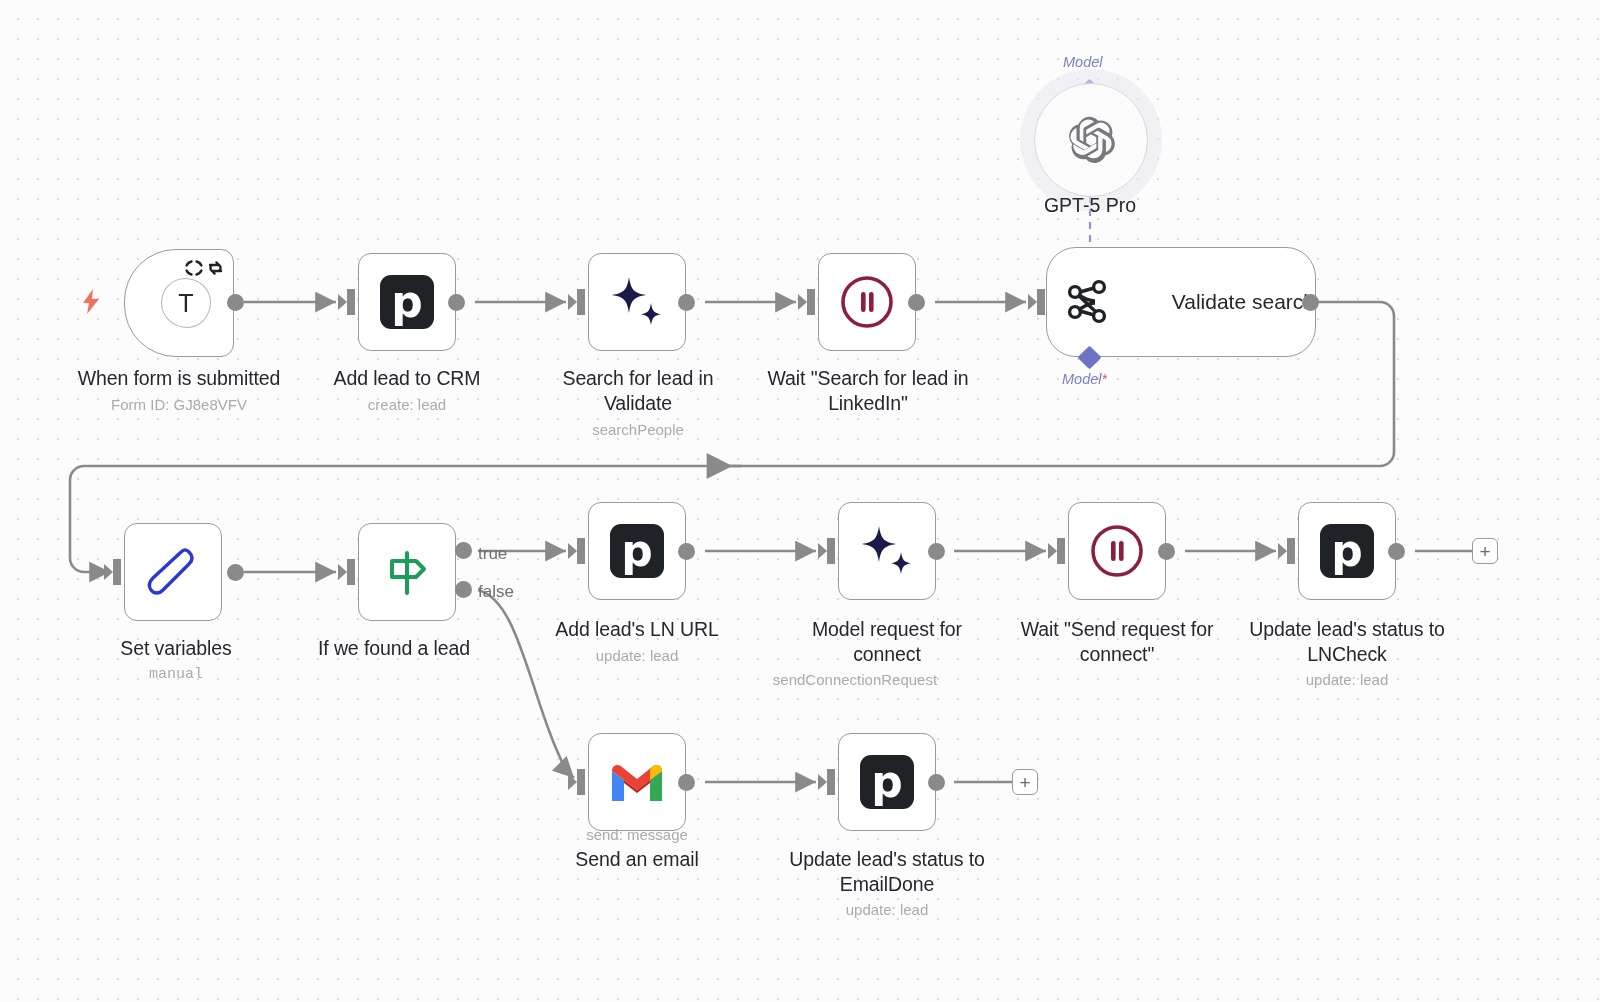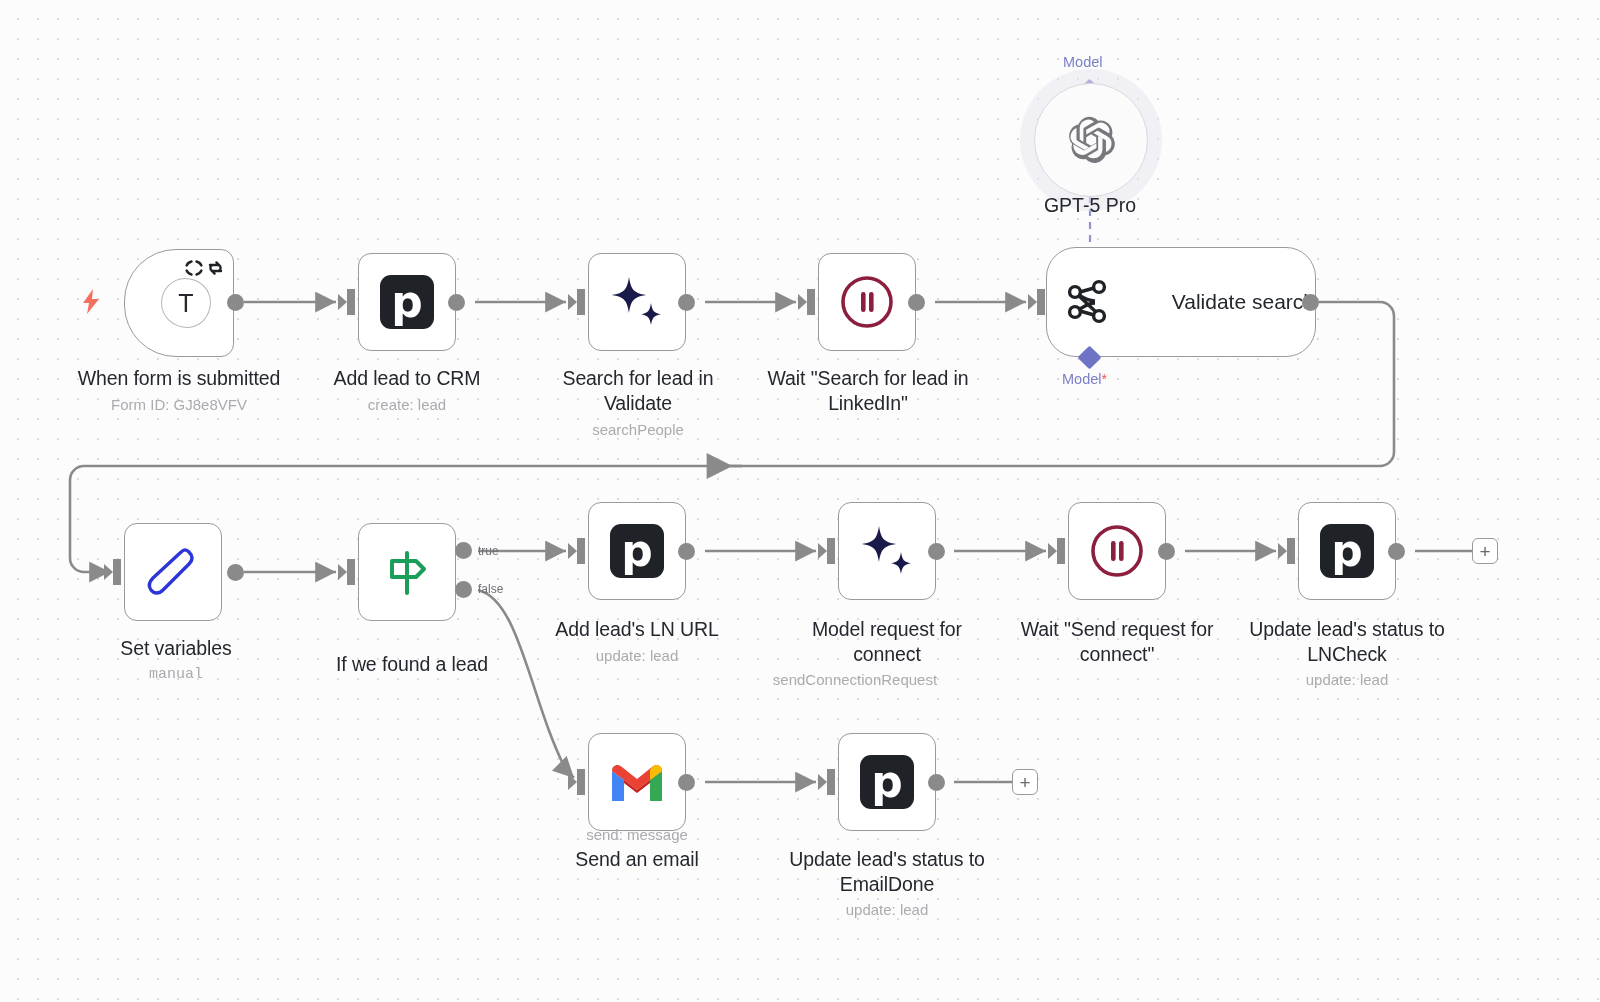--- a/index.html
+++ b/index.html
@@ -55,21 +55,21 @@
     display:block;
   }
   .portOut{
     position:absolute;
     width:17px;height:17px;
     border-radius:50%;
     background:#8a8a8a;
   }
   .branchLabel{
     position:absolute;
-    font-size:12px;
+    font-size:17px;
     color:#6d7075;
   }
   .plusBtn{
     position:absolute;
     width:26px;height:26px;
     border:1.5px solid #9a9a9a;
     border-radius:6px;
     background:#fff;
     box-sizing:border-box;
     display:flex;align-items:center;justify-content:center;
@@ -82,21 +82,21 @@
     background:#fbfbfc;
     border:1.4px solid #d9d9de;
     box-shadow:0 0 0 14px rgba(232,232,238,0.55);
     display:flex;align-items:center;justify-content:center;
   }
   .modelName{
     position:absolute;
     font-size:19.5px;color:#24282e;text-align:center;white-space:nowrap;
   }
   .portLabel{
-    position:absolute;font-size:14.5px;color:#7a7fc4;white-space:nowrap;
+    position:absolute;font-size:14.5px;color:#7a7fc4;white-space:nowrap;font-style:italic;
   }
   .diamond{
     position:absolute;width:17px;height:17px;background:#6f73c6;
     transform:rotate(45deg);border-radius:2px;
   }
   .req{color:#e8545b;font-size:14px;}
   .bolt{position:absolute;}
   .trigIcons{position:absolute;display:flex;gap:4px;}
   .tcircle{
     width:48px;height:48px;border:1.2px solid #b6b6b6;
@@ -287,21 +287,21 @@
     </svg>
   </div>
   <svg class="portIn" style="left:338px;top:559px;" viewBox="0 0 18 26">
     <path d="M0,5 L9,13 L0,21 z" fill="#8a8a8a"></path>
       <rect x="9" y="0" width="8" height="26" fill="#8a8a8a"></rect>
   </svg>
   <div class="portOut" style="left:455px;top:542px;"></div>
   <div class="portOut" style="left:455px;top:581px;"></div>
   <div class="branchLabel" style="left:478px;top:544px;">true</div>
   <div class="branchLabel" style="left:478px;top:582px;">false</div>
-  <div class="label" style="left:262px;top:636px;width:300px;margin-top:16px;">If we found a lead</div>
+  <div class="label" style="left:244px;top:636px;width:300px;">If we found a lead</div>
 </div>
 
 <div class="node">
   <div class="nbox" style="left:588px;top:502px;">
     <div class="pdIcon">p</div>
   </div>
   <svg class="portIn" style="left:568px;top:538px;" viewBox="0 0 18 26">
     <path d="M0,5 L9,13 L0,21 z" fill="#8a8a8a"></path>
       <rect x="9" y="0" width="8" height="26" fill="#8a8a8a"></rect>
   </svg>

